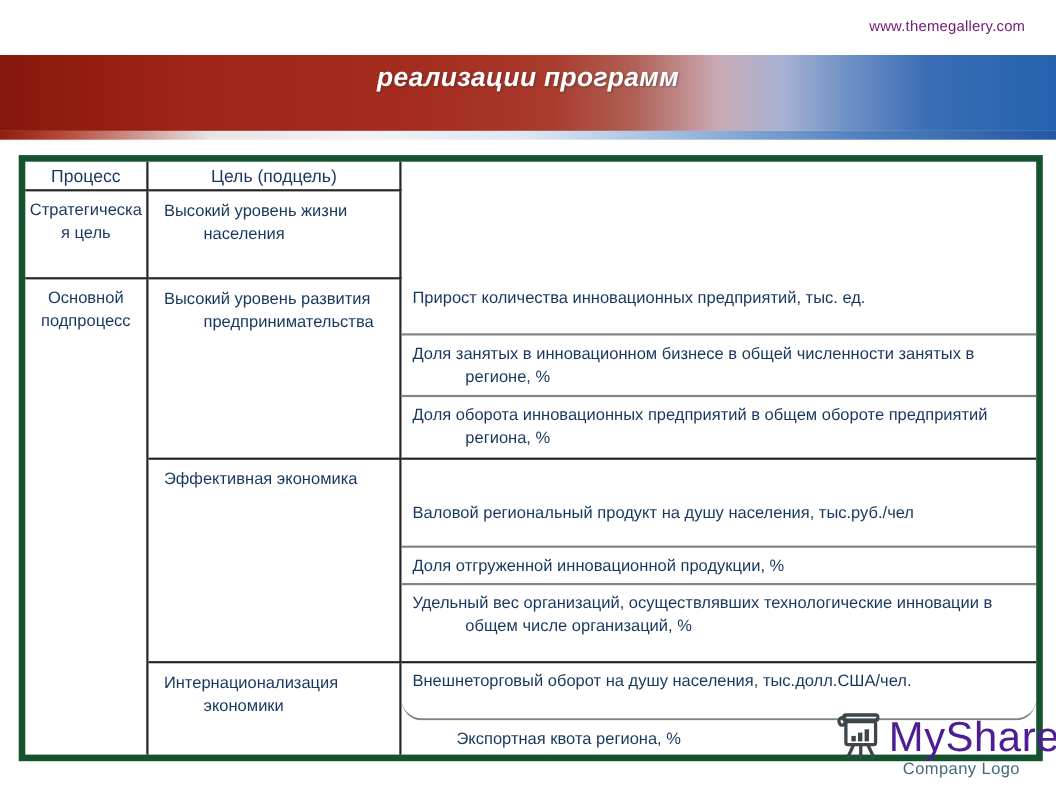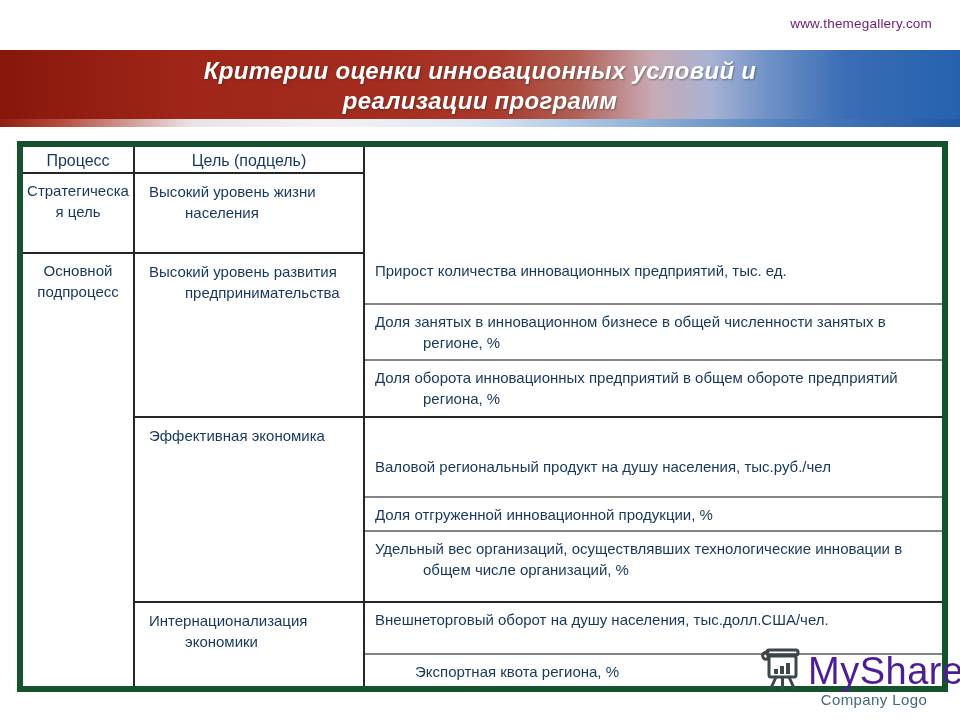--- a/index.html
+++ b/index.html
@@ -58,21 +58,20 @@
 </head>
 <body>
 
 <div class="slide">
 
   <div class="site-url">www.themegallery.com</div>
 
   <div class="title-band"></div>
   <div class="title-strip"></div>
   <div class="title-text">
-    <div>Критерии оценки инновационных условий и</div>
     <div>реализации программ</div>
   </div>
 
   <div class="crit-table">
 
     <div class="cell hdr vr bbk" style="grid-row:1;grid-column:1;">Процесс</div>
     <div class="cell hdr vr bbk" style="grid-row:1;grid-column:2;">Цель (подцель)</div>
 
     <div class="cell proc vr bbk" style="grid-row:2;grid-column:1;">Стратегическая цель</div>
     <div class="cell goal vr bbk" style="grid-row:2;grid-column:2;">Высокий уровень жизни населения</div>
@@ -83,21 +82,21 @@
     <div class="cell ind bbg" style="grid-row:3;grid-column:3;">Прирост количества инновационных предприятий, тыс. ед.</div>
     <div class="cell ind bbg" style="grid-row:4;grid-column:3;">Доля занятых в инновационном бизнесе в общей численности занятых в регионе, %</div>
     <div class="cell ind bbk" style="grid-row:5;grid-column:3;">Доля оборота инновационных предприятий в общем обороте предприятий региона, %</div>
 
     <div class="cell goal vr bbk" style="grid-row:6 / span 4;grid-column:2;">Эффективная экономика</div>
     <div class="cell ind bbg" style="grid-row:7;grid-column:3;">Валовой региональный продукт на душу населения, тыс.руб./чел</div>
     <div class="cell ind bbg" style="grid-row:8;grid-column:3;">Доля отгруженной инновационной продукции, %</div>
     <div class="cell ind bbk" style="grid-row:9;grid-column:3;">Удельный вес организаций, осуществлявших технологические инновации в общем числе организаций, %</div>
 
     <div class="cell goal vr" style="grid-row:10 / span 2;grid-column:2;">Интернационализация экономики</div>
-    <div class="cell ind bbg" style="grid-row:10;grid-column:3;">Внешнеторговый оборот на душу населения, тыс.долл.США/чел.</div>
+    <div class="cell ind bbg" style="grid-row:10;grid-column:3;border-radius:19px;">Внешнеторговый оборот на душу населения, тыс.долл.США/чел.</div>
     <div class="cell ind" style="grid-row:11;grid-column:3;margin-left:40px;">Экспортная квота региона, %</div>
   </div>
 
   <div class="myshared">
     <span>
       <svg width="46" height="46" viewBox="0 0 46 46">
         <g fill="none" stroke="#3d464b" stroke-width="3" stroke-linecap="round">
           <path d="M10 7 C5 7 4 10 5 12 C6 15 10 15 10 12"></path>
           <rect x="9" y="5" width="31" height="5" rx="2"></rect>
           <rect x="11" y="11" width="27" height="21" rx="2"></rect>

